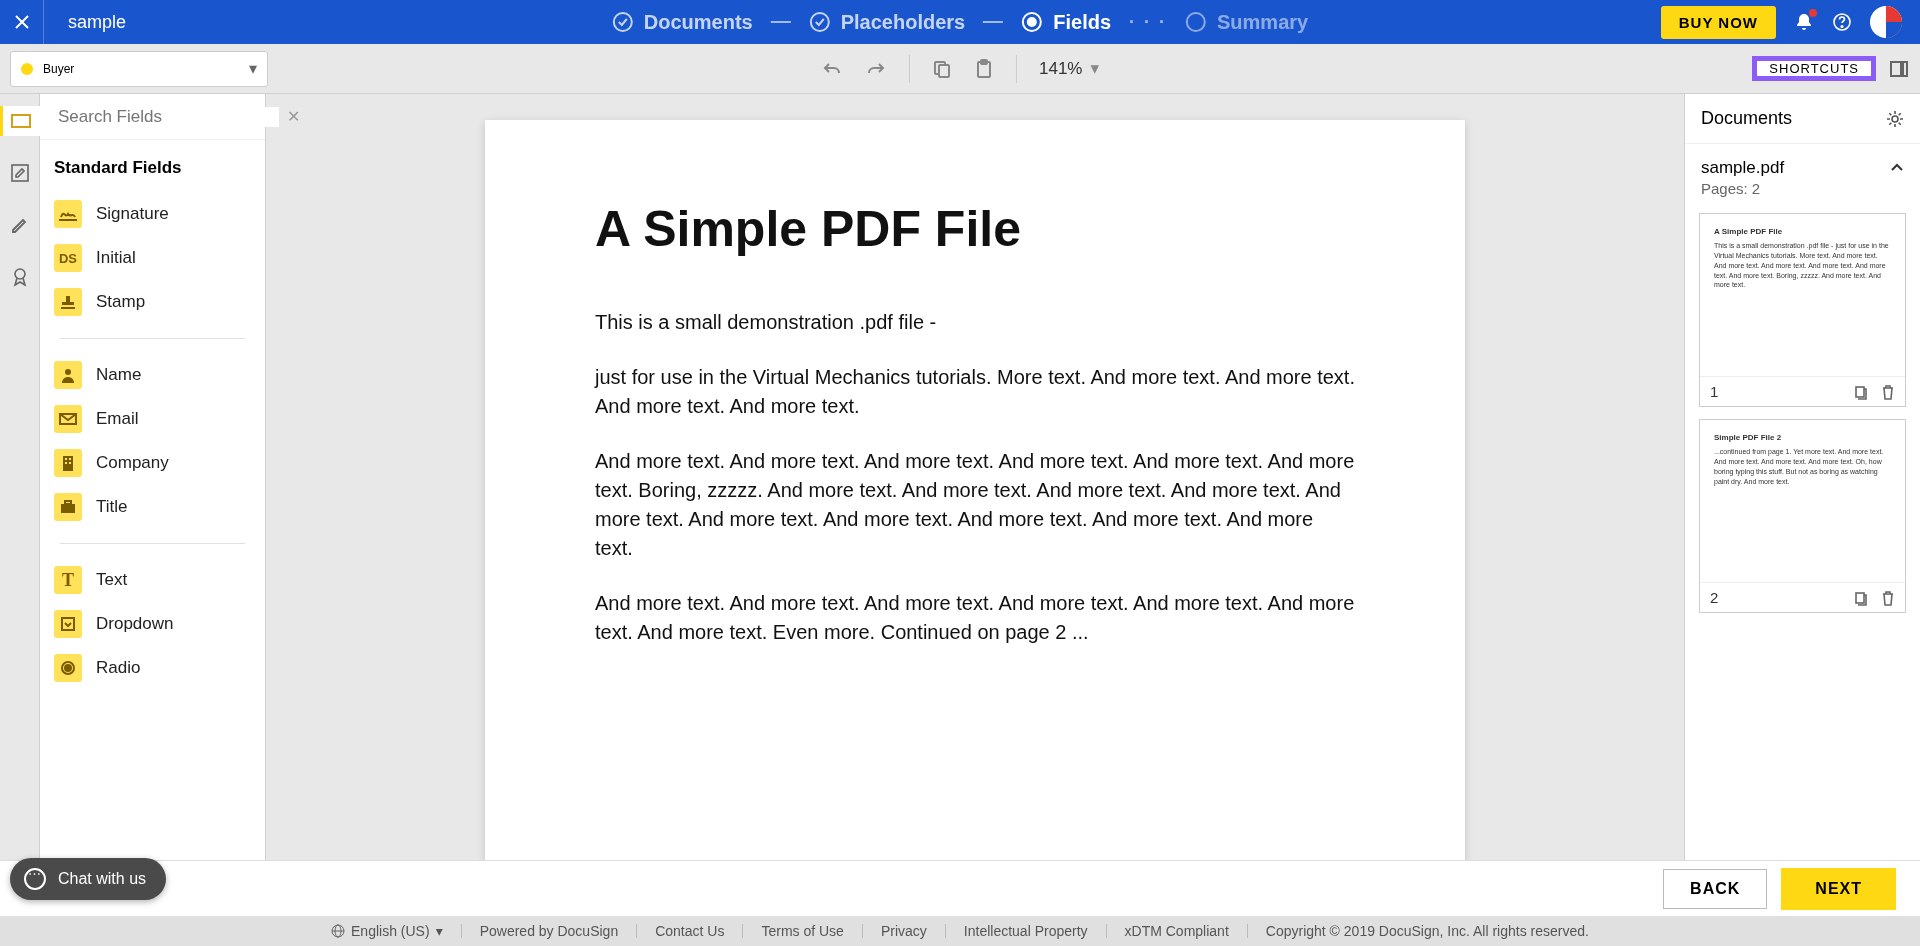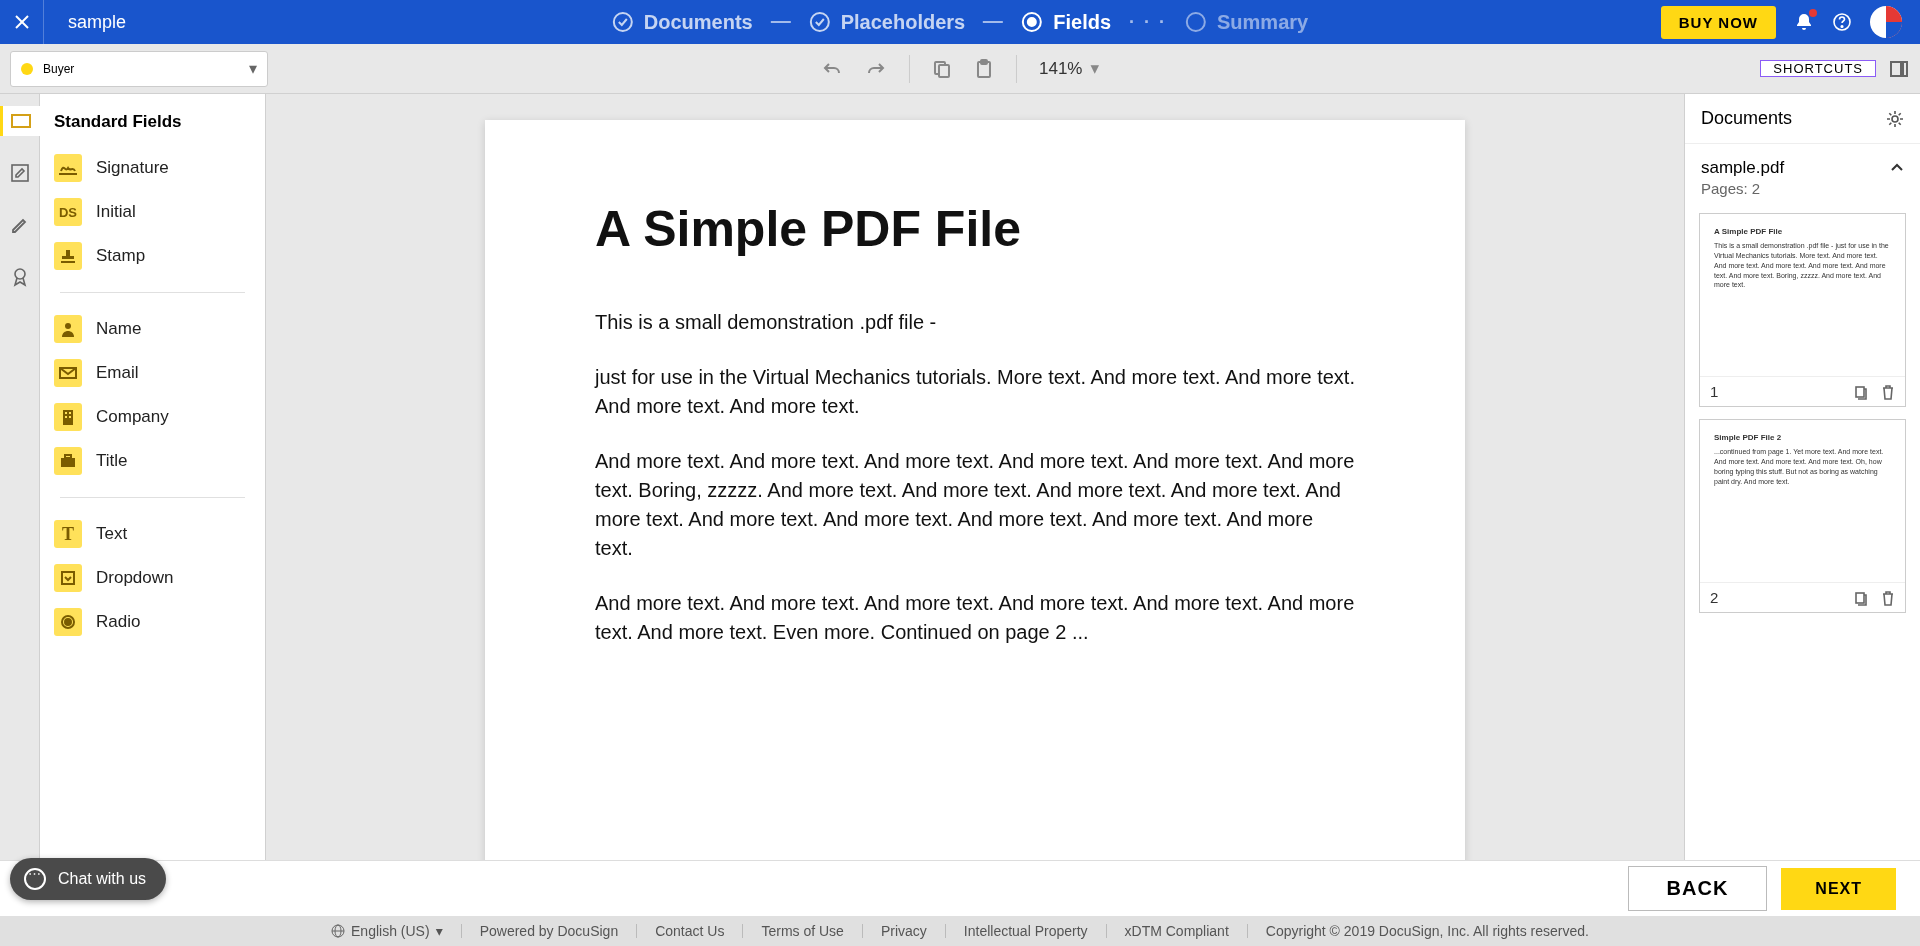--- a/index.html
+++ b/index.html
@@ -27,21 +27,21 @@
 
 
 .toolbar { height: 50px; background: #e8e8e8; display: flex; align-items: center; padding: 0 10px; border-bottom: 1px solid #d0d0d0; }
 .recipient-dd { background:#fff; border:1px solid #ccc; border-radius:3px; height:36px; width:258px; display:flex; align-items:center; padding:0 10px; gap:10px; cursor:pointer; position:relative;}
 .recipient-dd .chip { width:12px; height:12px; border-radius:50%; background:#ffd814;}
 .recipient-dd .caret { margin-left:auto; color:#666; }
 .toolbar .center-tools { position:absolute; left:50%; transform:translateX(-50%); display:flex; align-items:center; gap:22px; color:#666; }
 .tb-divider { width:1px; height:28px; background:#ccc; }
 .zoom { display:flex; align-items:center; gap:8px; cursor:pointer; color:#333; font-size:17px;}
 .toolbar .right-tools { margin-left:auto; display:flex; align-items:center; gap:12px;}
-.shortcuts-btn { background:#fff; border:1px solid #8b5cf6; padding:0 12px; font-size:13px; letter-spacing:1px; cursor:pointer;}
+.shortcuts-btn { background:#fff; border:5px solid #8b5cf6; padding:0 12px; font-size:13px; letter-spacing:1px; cursor:pointer;}
 
 
 .main { flex:1; display:flex; min-height:0; background:#e8e8e8; position:relative;}
 
 
 .field-strip { width:40px; background:#e8e8e8; display:flex; flex-direction:column; align-items:center; padding-top:12px; gap:22px; border-right:1px solid #d0d0d0;}
 .strip-icon { width:40px; height:30px; display:flex; align-items:center; justify-content:center; cursor:pointer; color:#555;}
 .strip-icon.active { background:#fff; border-left: 3px solid #ffd814; }
 .strip-icon.active svg { color: #d4a017; }
 
@@ -75,21 +75,21 @@
 .doc-entry .pages { font-size:15px; color:#666; margin-top:2px;}
 .thumbs { padding: 10px 14px; display:flex; flex-direction:column; gap:12px;}
 .thumb { border:1px solid #ccc; background:#fff; width:100%; position:relative; cursor:pointer;}
 .thumb .preview { height:162px; padding: 12px 14px; font-size:7px; color:#333; line-height:1.4; overflow:hidden;}
 .thumb .preview .t-title { font-weight:700; font-size:8px; margin-bottom:4px;}
 .thumb-footer { border-top:1px solid #eee; height:30px; display:flex; align-items:center; padding:0 10px; font-size:15px; color:#333;}
 .thumb-footer .actions { margin-left:auto; display:flex; gap:12px; color:#666;}
 
 
 .bottom-nav { height:56px; background:#fff; border-top:1px solid #ddd; display:flex; align-items:center; justify-content:flex-end; gap:14px; padding:0 24px;}
-.btn-back { background:#fff; border:1px solid #bbb; padding:10px 38px; font-size:20px; letter-spacing:1px; font-weight:600; cursor:pointer;}
+.btn-back { background:#fff; border:1px solid #bbb; padding:10px 26px; font-size:16px; letter-spacing:1px; font-weight:600; cursor:pointer;}
 .btn-next { background:#ffd814; border:none; padding:12px 34px; font-size:16px; letter-spacing:1px; font-weight:700; cursor:pointer;}
 
 
 .footer { height:30px; background:#e0e0e0; display:flex; align-items:center; justify-content:center; gap:18px; font-size:14px; color:#555;}
 .footer .sep { width:1px; height:14px; background:#bbb;}
 .footer span, .footer a { color:#555; text-decoration:none; cursor:pointer;}
 .lang { display:flex; align-items:center; gap:6px;}
 
 
 .chat { position:fixed; left:10px; bottom:46px; background:#4a4a4a; color:#fff; border-radius:22px 22px 22px 22px; padding:10px 20px 10px 14px; display:flex; align-items:center; gap:12px; font-size:16px; cursor:pointer; box-shadow:0 2px 6px rgba(0,0,0,0.3);}
@@ -243,20 +243,28 @@
       </div>
     <div class="strip-icon">
         <svg width="18" height="20" viewBox="0 0 18 20" fill="none" stroke="#666" stroke-width="1.6">
           <circle cx="9" cy="7" r="5"></circle>
           <path d="M6 11l-2 7 5-3 5 3-2-7"></path>
         </svg>
       </div>
   </div>
 
   <div class="fields-panel">
+    <div class="search-row">
+      <svg width="18" height="18" viewBox="0 0 18 18" fill="none" stroke="#888" stroke-width="2">
+          <circle cx="7" cy="7" r="5"></circle>
+          <line x1="11" y1="11" x2="16" y2="16"></line>
+        </svg>
+      <input placeholder="Search Fields" style="">
+      <span class="x">✕</span>
+    </div>
     <div class="fields-scroll">
       <div class="group-title">Standard Fields</div>
 
       <div class="field-item">
           <div class="ficon">
             <svg width="18" height="14" viewBox="0 0 18 14" fill="none" stroke="#7a5c00" stroke-width="2">
               <path d="M2 10c3-8 4 2 7-3 2 4 5-2 7 3"></path>
               <line x1="0" y1="13" x2="18" y2="13"></line>
             </svg>
           </div>

